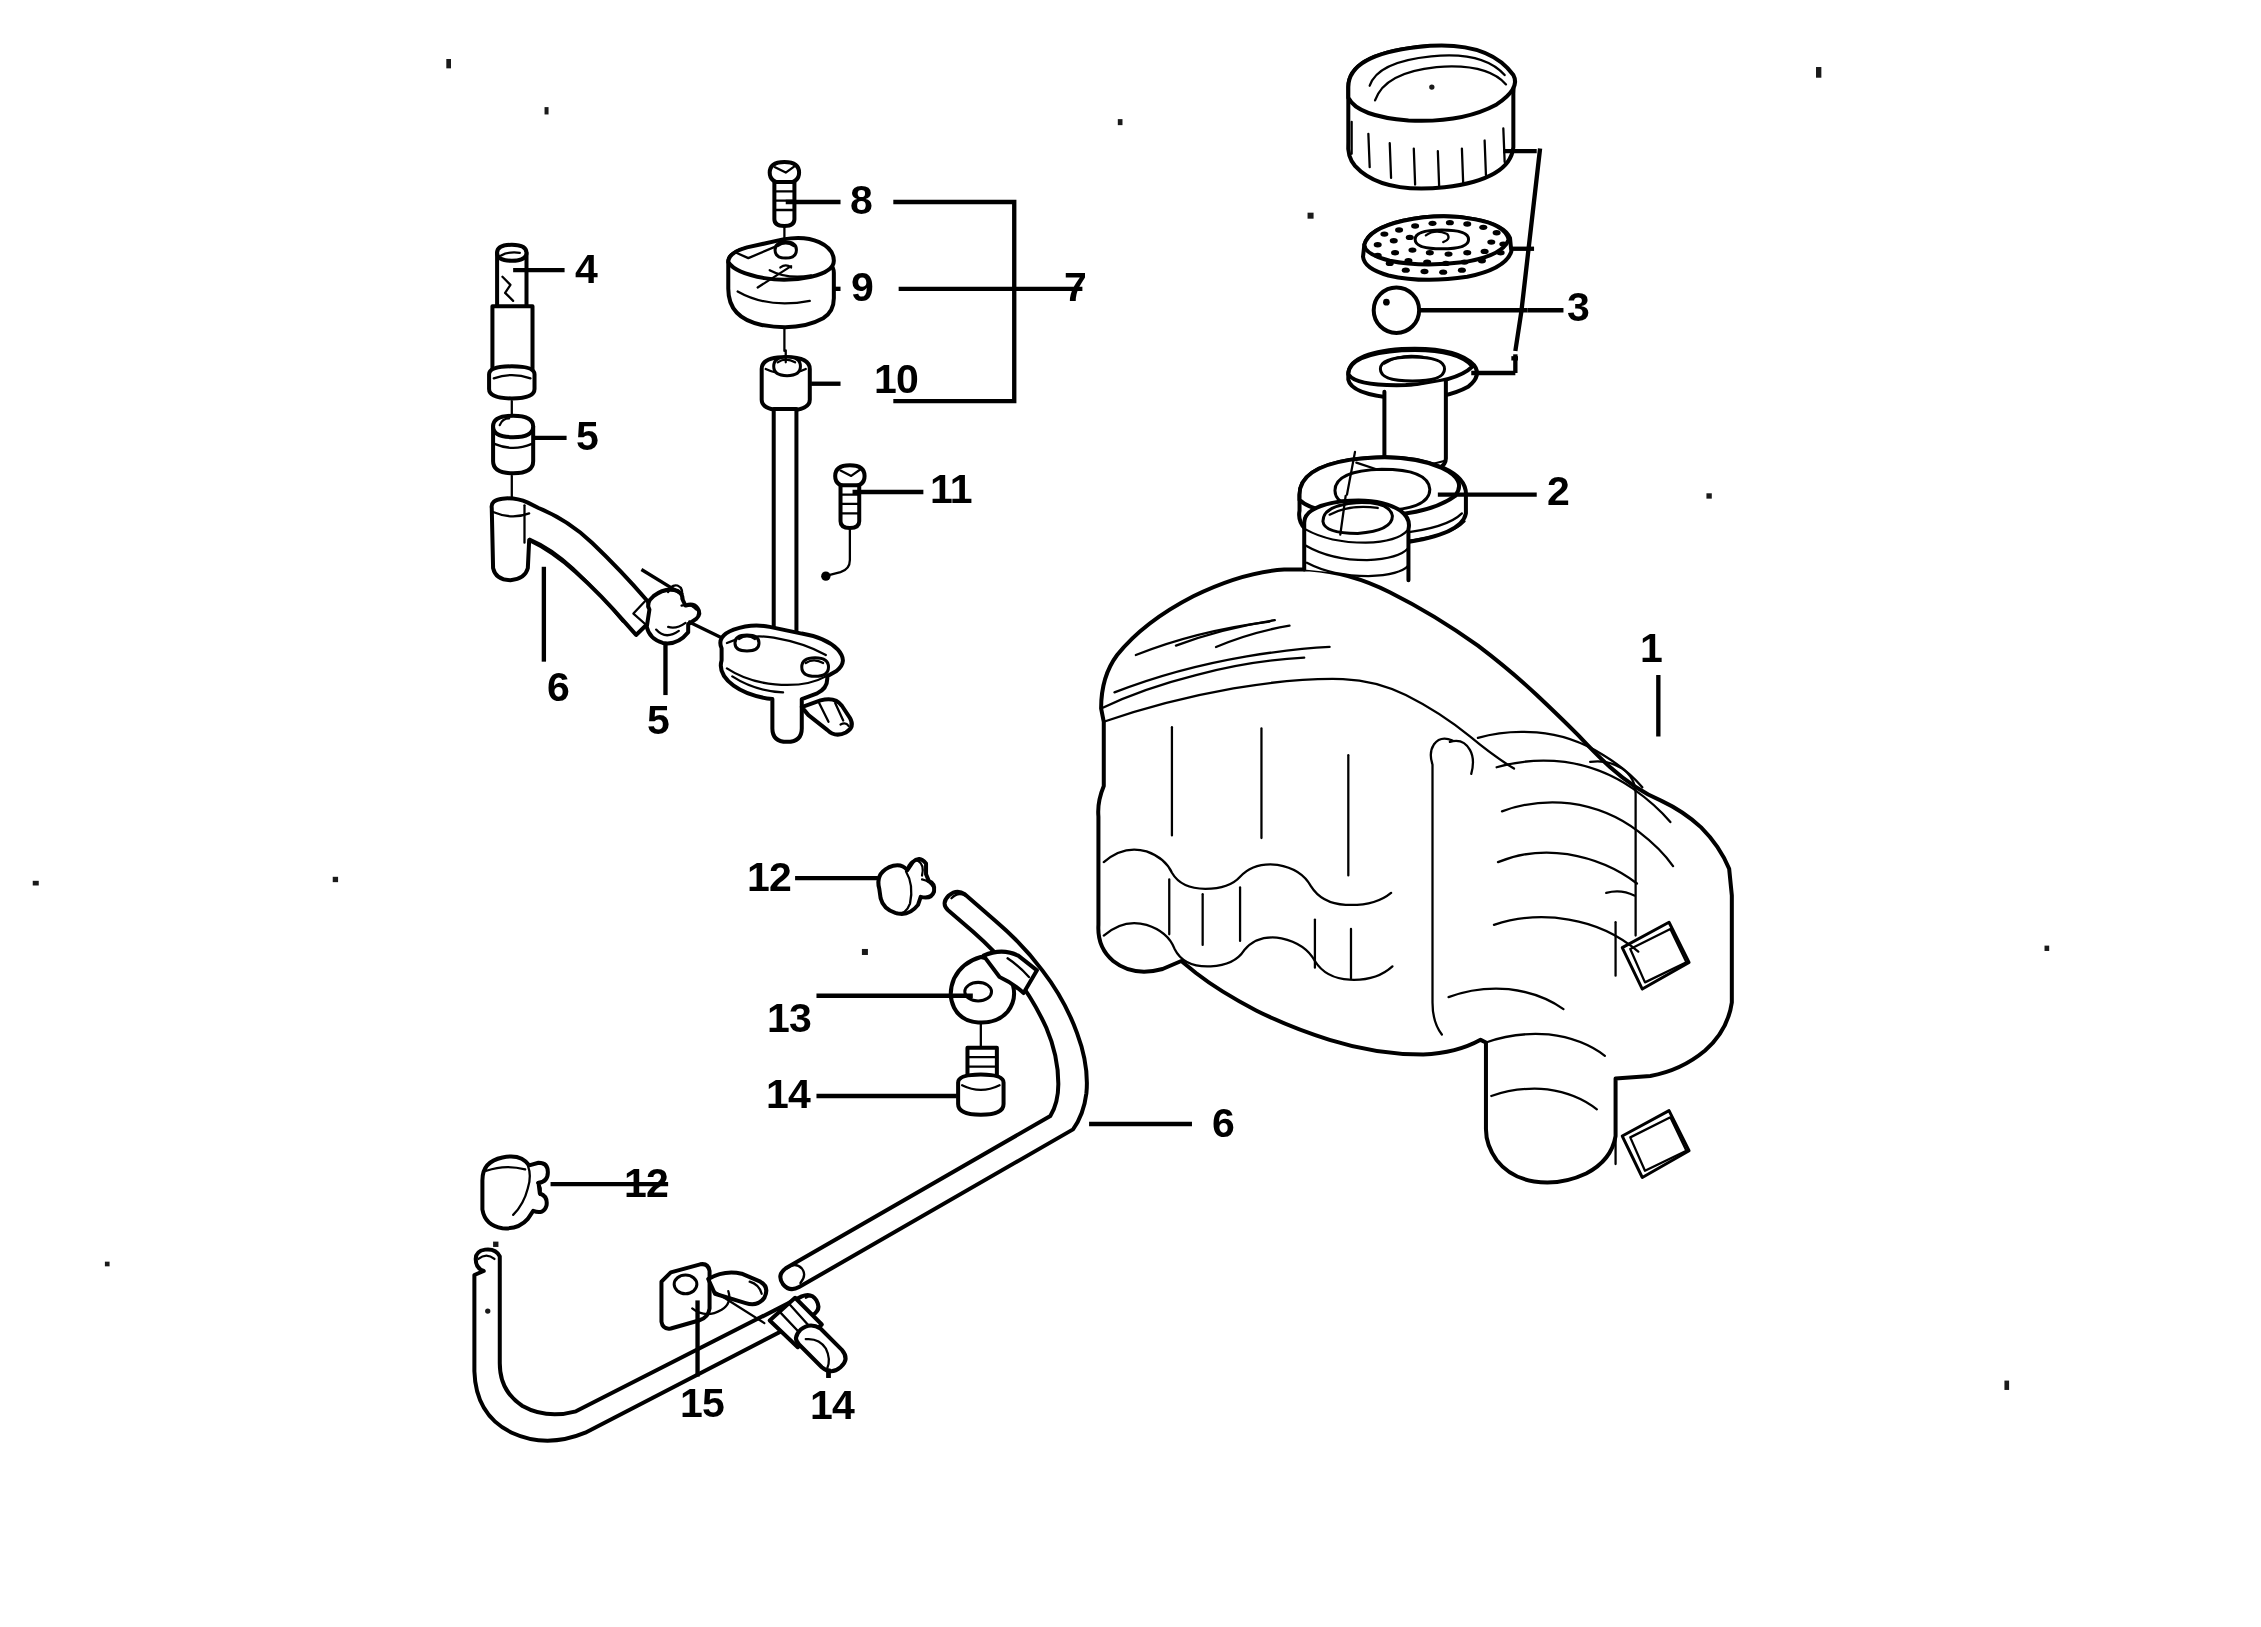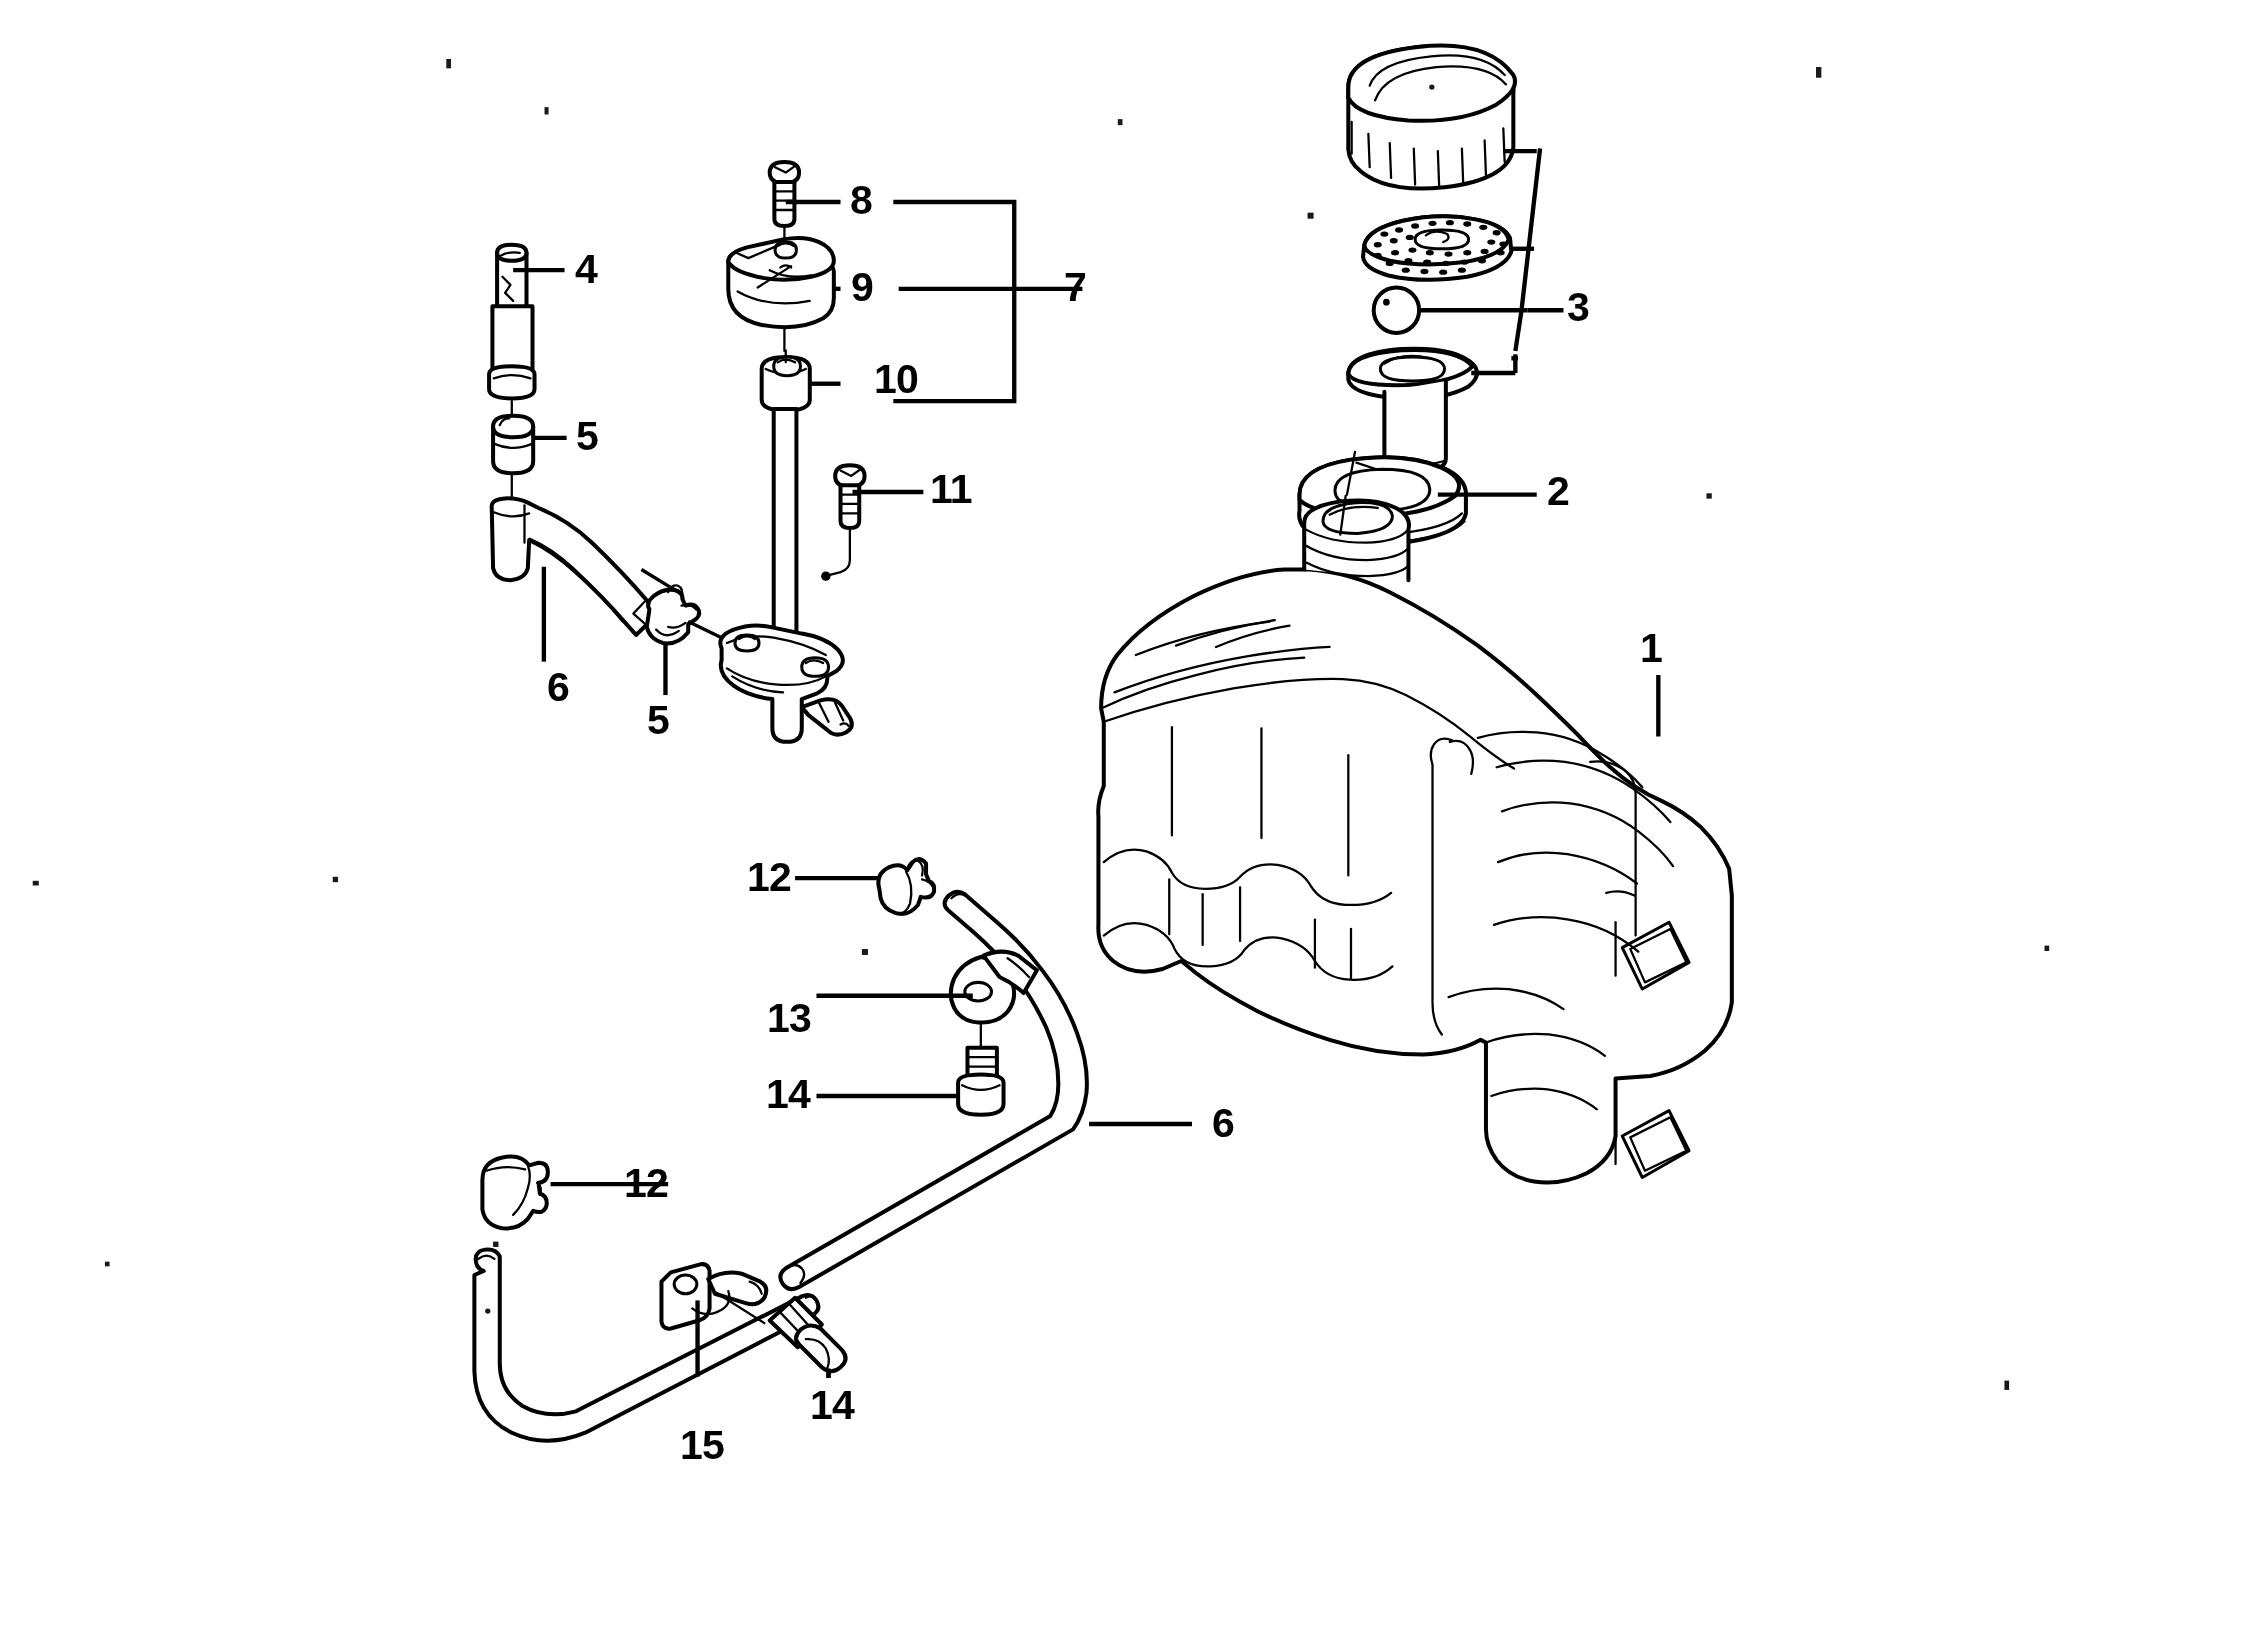--- a/index.html
+++ b/index.html
@@ -801,18 +801,18 @@
 <div class="num" style="left:747px; top:857px;">12</div>
 
 <div class="num" style="left:624px; top:1163px;">12</div>
 
 <div class="num" style="left:767px; top:974px;margin-top:24px;">13</div>
 
 <div class="num" style="left:766px; top:1074px;">14</div>
 
 <div class="num" style="left:810px; top:1385px;">14</div>
 
-<div class="num" style="left:680px; top:1383px;margin-top:42px;">15</div>
+<div class="num" style="left:680px; top:1383px;">15</div>
 
 <div class="num" style="left:1212px; top:1103px;">6</div>
 
 </div>
 
 
 </body></html>

